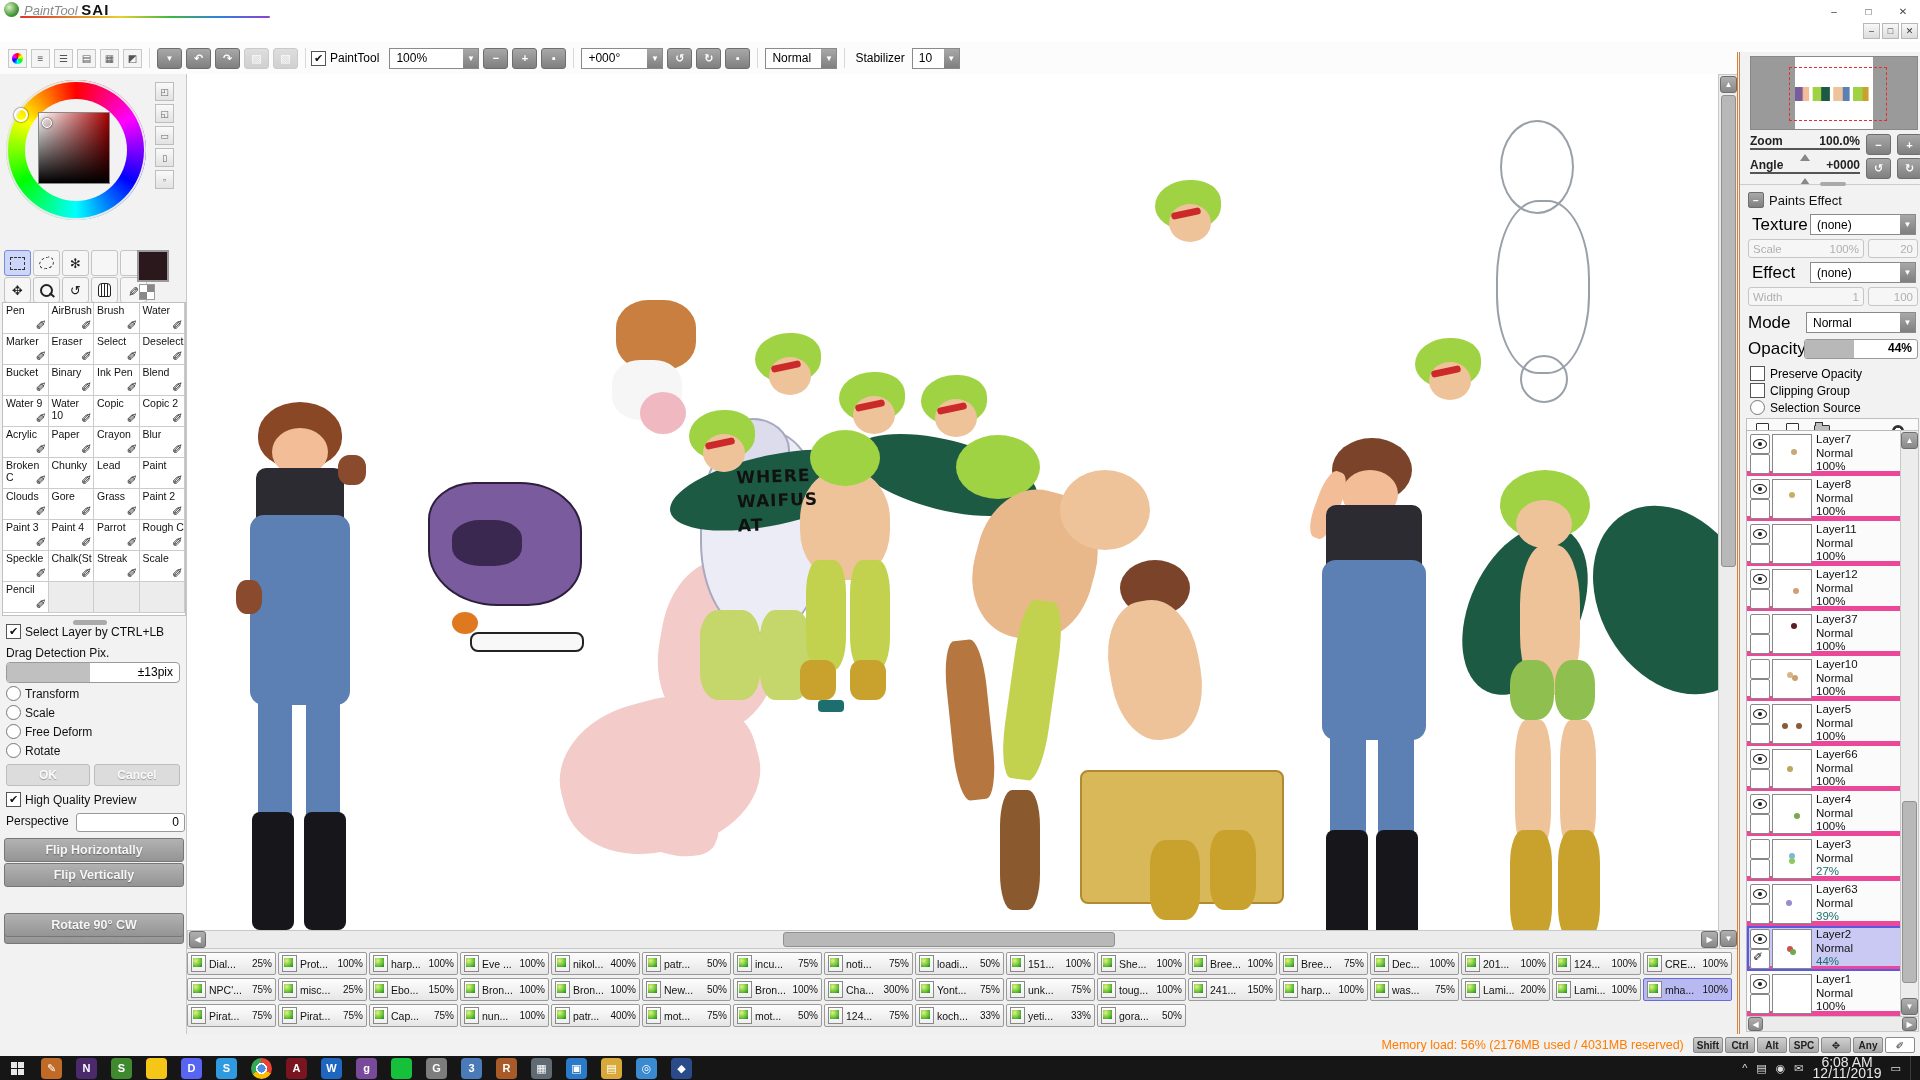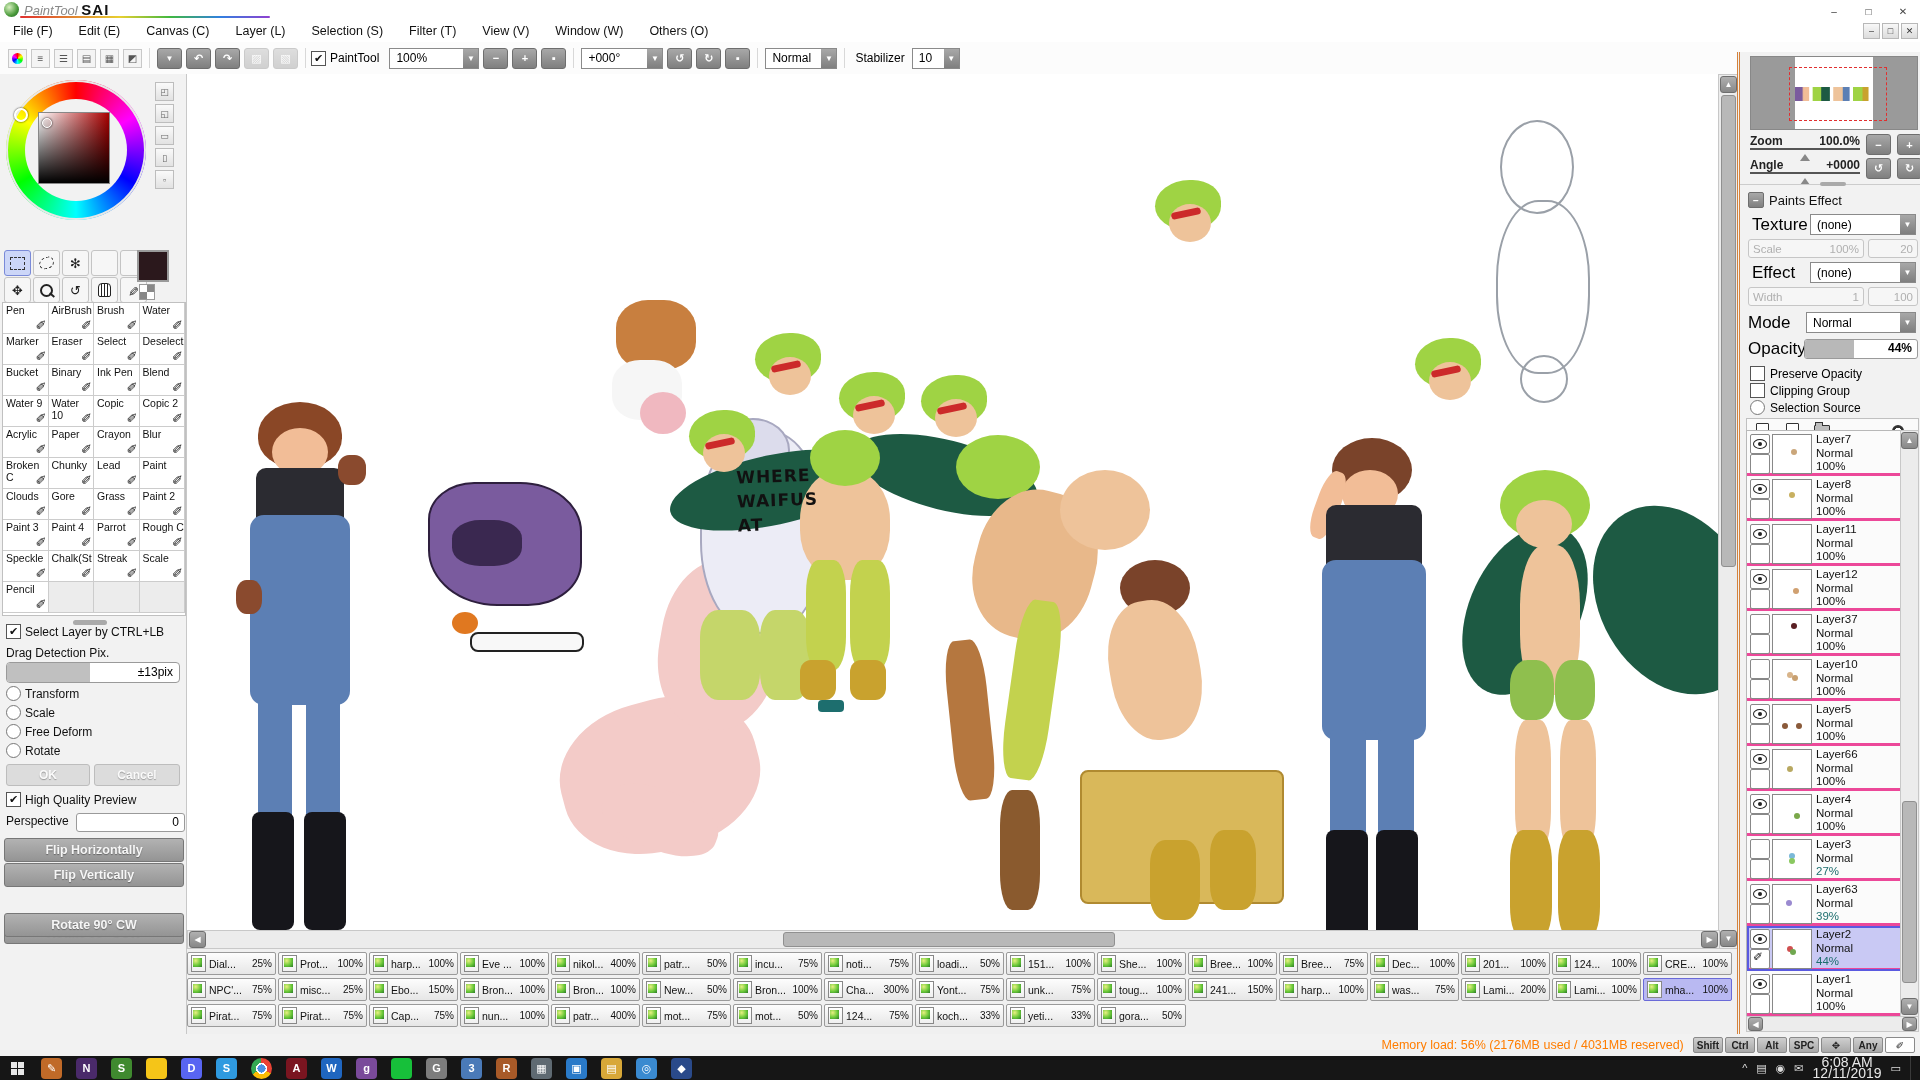--- a/index.html
+++ b/index.html
@@ -98,21 +98,21 @@
   .dis-field{border:1px solid #c6c6c6;border-radius:3px;background:#f6f6f6;color:#b0b0b0;font-size:11.5px;height:17px;display:flex;align-items:center;padding:0 4px}
   .collapse-box{width:14px;height:14px;background:linear-gradient(#a8a8a8,#7f7f7f);border:1px solid #6e6e6e;border-radius:2px;color:#fff;font-weight:bold;font-size:10px;display:flex;align-items:center;justify-content:center}
   .lt-ico{width:20px;height:17px;border:1px solid transparent;display:flex;align-items:center;justify-content:center;position:relative}
   .pg{width:11px;height:14px;background:#fff;border:1.5px solid #333;border-radius:1px}
   .fold{width:14px;height:10px;background:#bdbdbd;border:1.5px solid #333;border-radius:1px;position:relative}
   .fold:before{content:"";position:absolute;left:0;top:-4px;width:6px;height:3px;background:#bdbdbd;border:1.5px solid #333;border-bottom:none}
   .trash{width:10px;height:12px;border:1.5px solid #333;border-radius:0 0 2px 2px;position:relative}
   .trash:before{content:"";position:absolute;left:-3px;top:-3px;width:13px;height:2px;background:#333}
   .circle-ico{width:12px;height:12px;border-radius:50%;background:radial-gradient(circle,#fff 0 40%,#888 41%)}
   #layer-list{position:absolute;left:6px;top:378px;width:171px;height:585px;background:#e8e8e8;border:1px solid #b8b8b8;overflow:hidden}
-  .layer-row{position:relative;width:100%;height:45px;background:#fbfbfb;border-bottom:3px solid #ec4899;box-sizing:border-box}
+  .layer-row{position:relative;width:100%;height:45px;background:#fbfbfb;border-bottom:5px solid #ec4899;box-sizing:border-box}
   .layer-row.sel{background:#c9c9f4;outline:2px solid #5a5ae0;outline-offset:-2px}
   .lr-eye,.lr-box{position:absolute;left:3px;width:18px;height:18px;border:1px solid #888;background:#fff;border-radius:2px}
   .lr-eye{top:3px}
   .lr-box{top:23px}
   .eye-shape{position:absolute;left:2px;top:4px;width:12px;height:8px;border:1px solid #222;border-radius:50%;background:#fff}
   .eye-shape:after{content:"";position:absolute;left:3.5px;top:1.5px;width:4px;height:4px;border-radius:50%;background:#222}
   .lr-box.has-pen:after{content:"✐";position:absolute;left:2px;top:0px;font-size:12px;color:#111}
   .lr-thumb{position:absolute;left:25px;top:3px;width:38px;height:38px;border:1px solid #888;background:#fff}
   .lr-thumb i{position:absolute;width:6px;height:6px;border-radius:50%;transform:translate(-50%,-50%)}
   .lr-text{position:absolute;left:69px;top:2px;font-size:11.5px;line-height:13.5px;color:#111}
@@ -153,32 +153,20 @@
   <span class="brand"><span>PaintTool</span> <b>SAI</b></span>
   <span class="swoosh"></span>
   <span class="abs" style="right:2px;top:1px">
     <span class="winbtn">–</span>
     <span class="winbtn">□</span>
     <span class="winbtn">✕</span>
   </span>
 </div>
 
 <div id="menubar">
-  <span style="display:flex">
-
-  <span class="menu-item">File (F)</span>
-      <span class="menu-item">Edit (E)</span>
-      <span class="menu-item">Canvas (C)</span>
-      <span class="menu-item">Layer (L)</span>
-      <span class="menu-item">Selection (S)</span>
-      <span class="menu-item">Filter (T)</span>
-      <span class="menu-item">View (V)</span>
-      <span class="menu-item">Window (W)</span>
-      <span class="menu-item">Others (O)</span>
-    </span>
   <span class="mdi-btns">
     <span class="mdi-btn">–</span>
     <span class="mdi-btn">□</span>
     <span class="mdi-btn">✕</span>
   </span>
 </div>
 
 <div id="toolbar">
   <span style="width:6px"></span>
   <span class="tb-ico">

